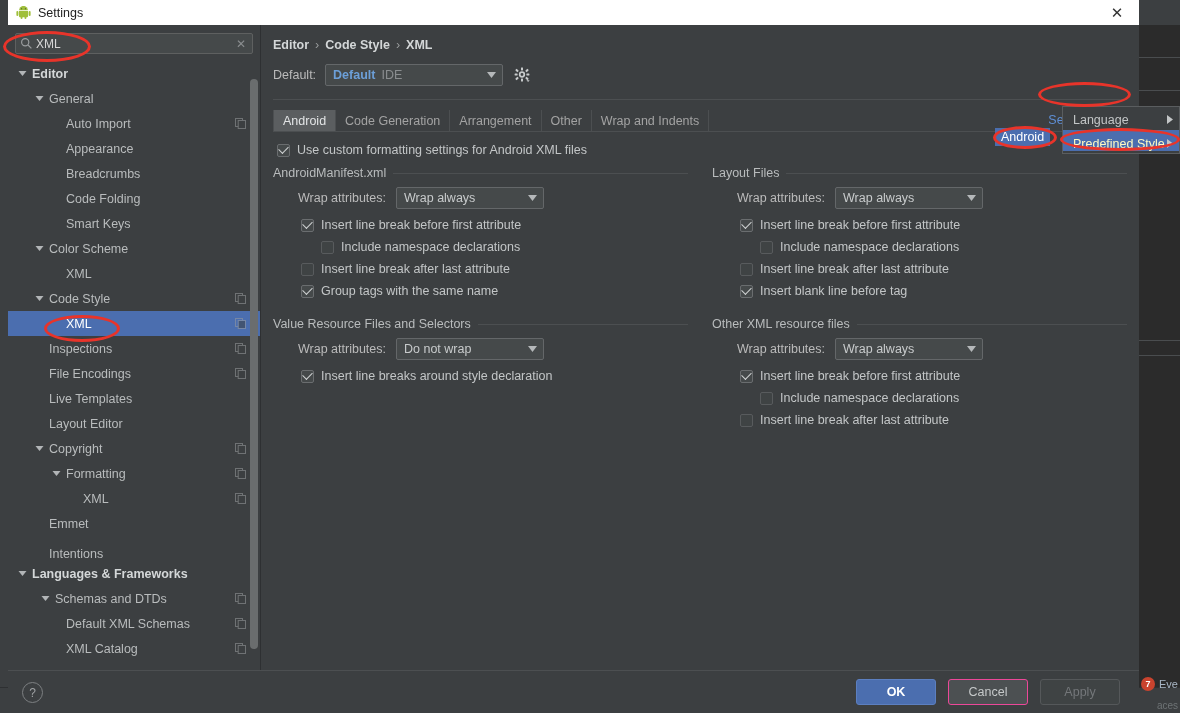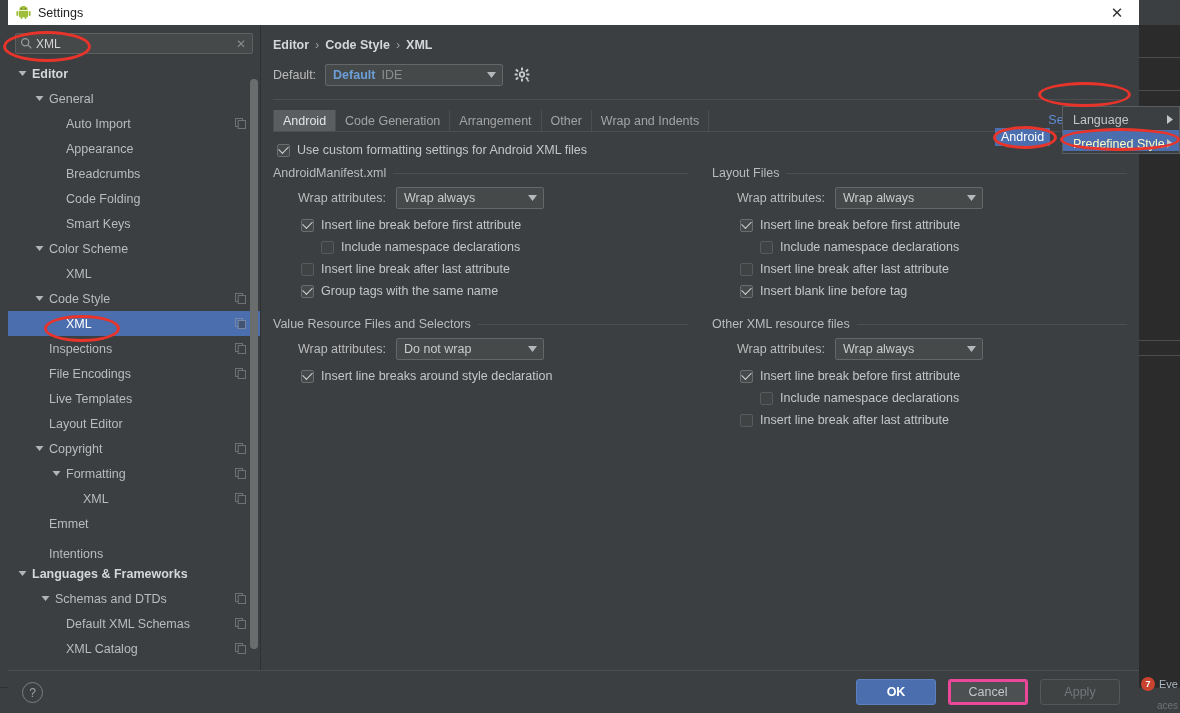--- a/index.html
+++ b/index.html
@@ -183,21 +183,21 @@
     display:flex; align-items:center; justify-content:center;
     font-size:12px;
   }
   .btns { margin-left:auto; display:flex; gap:12px; padding-right:19px; }
   .btn {
     min-width:80px; height:26px; padding:0 14px; border-radius:3px;
     display:flex; align-items:center; justify-content:center;
     font-size:12.5px;
   }
   .btn.primary { background:#4b6eaf; border:1px solid #5c7fc0; color:#ffffff; font-weight:bold; }
-  .btn.normal { background:#4c5052; border:3px solid #ec4899; color:#c5c8c9; }
+  .btn.normal { background:#4c5052; border:1px solid #ec4899; color:#c5c8c9; }
   .btn.disabled { background:#3f4344; border:1px solid #55585a; color:#74777a; }
 
   
   .menu {
     position:absolute; left:1062px; top:106px; width:118px;
     background:#3c3f41; border:1px solid #5a5d5f;
     z-index:40; padding:2px 0;
   }
   .menu-item {
     height:21px; display:flex; align-items:center;

